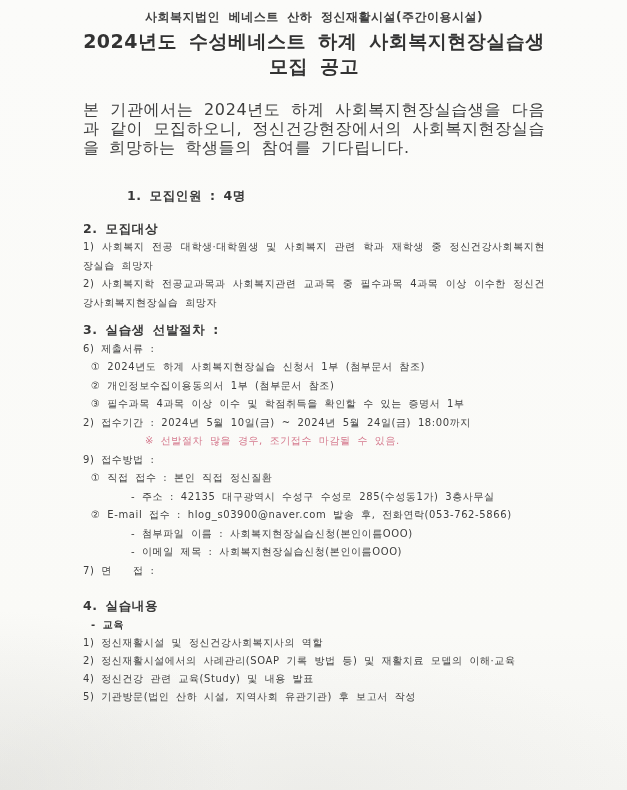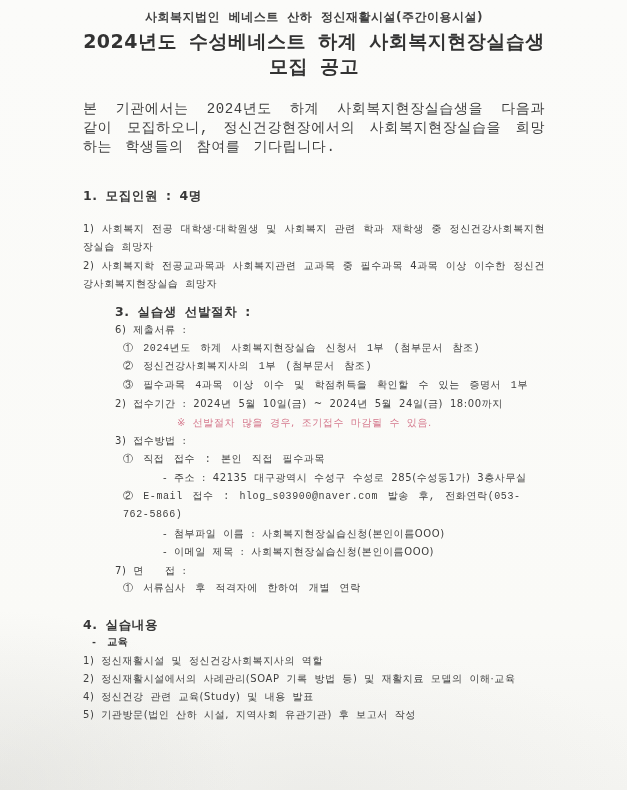--- a/index.html
+++ b/index.html
@@ -38,51 +38,50 @@
     font-size: 19px;
     font-weight: bold;
     letter-spacing: 0.5px;
     word-spacing: 5px;
     color: #333333;
     line-height: 25px;
     margin-top: 2px;
   }
   .intro {
     margin-top: 21px;
-    font-size: 14px;
+    font-size: 16px;
     line-height: 19px;
     text-align: justify;
     letter-spacing: 0.6px;
     word-spacing: 4px;
     color: #3e3e3e;
-    font-family: Liberation Mono, monospace;
   }
   .sec { margin-top: 12px; }
-  .sec-1 { margin-top: 30px; }
+  .sec-1 { margin-top: 30px; margin-left: 44px; }
   .sec-2 { margin-top: 14px; }
-  .sec-3 { margin-top: 9px; margin-left: 32px; }
+  .sec-3 { margin-top: 9px; }
   .sec-4 { margin-top: 17px; }
   .sec-heading {
     font-size: 12.5px;
     font-weight: bold;
     line-height: 18.5px;
     letter-spacing: 0.6px;
     word-spacing: 3px;
     color: #373737;
   }
   .ln {
     font-size: 10px;
     line-height: 18.5px;
     letter-spacing: 0.6px;
     word-spacing: 3px;
     color: #3e3e3e;
     white-space: pre-wrap;
   }
   .ln.just { text-align: justify; }
-  .ln.circled { padding-left: 8px; font-family: Liberation Mono, monospace; }
+  .ln.circled { padding-left: 8px; }
   .ln.dash { padding-left: 48px; }
   .ln.note { padding-left: 62px; font-weight: normal; }
   .ln.bold-label { font-weight: bold; color: #373737; }
   .s4 .ln { line-height: 18px; }
 </style>
 </head>
 <body>
 
 <div class="page">
   <div class="content">
@@ -90,40 +89,40 @@
     <div class="org-line">사회복지법인 베네스트 산하 정신재활시설(주간이용시설)</div>
     <div class="doc-title">2024년도 수성베네스트 하계 사회복지현장실습생 모집 공고</div>
 
     <p class="intro">본 기관에서는 2024년도 하계 사회복지현장실습생을 다음과 같이 모집하오니, 정신건강현장에서의 사회복지현장실습을 희망하는 학생들의 참여를 기다립니다.</p>
 
     <div class="sec sec-1">
       <div class="sec-heading">1. 모집인원 : 4명</div>
     </div>
 
     <div class="sec sec-2">
+      <div class="sec-heading">2. 모집대상</div>
       <div class="ln just">1) 사회복지 전공 대학생·대학원생 및 사회복지 관련 학과 재학생 중 정신건강사회복지현장실습 희망자</div>
       <div class="ln just">2) 사회복지학 전공교과목과 사회복지관련 교과목 중 필수과목 4과목 이상 이수한 정신건강사회복지현장실습 희망자</div>
     </div>
 
     <div class="sec sec-3">
       <div class="sec-heading">3. 실습생 선발절차 :</div>
       <div class="ln">6) 제출서류 :</div>
       <div class="ln circled">① 2024년도 하계 사회복지현장실습 신청서 1부 (첨부문서 참조)</div>
-      <div class="ln circled">② 정신건강사회복지사의 1부 (첨부문서 참조)</div>
+      <div class="ln circled">② 개인정보수집이용동의서 1부 (첨부문서 참조)</div>
       <div class="ln circled">③ 필수과목 4과목 이상 이수 및 학점취득을 확인할 수 있는 증명서 1부</div>
       <div class="ln">2) 접수기간 : 2024년 5월 10일(금) ~ 2024년 5월 24일(금) 18:00까지</div>
       <div class="ln note" style="color: rgb(213, 121, 141);">※ 선발절차 많을 경우, 조기접수 마감될 수 있음.</div>
-      <div class="ln">3) 접수방법 :</div>
-      <div class="ln circled">① 직접 접수 : 본인 직접 필수과목</div>
+      <div class="ln">9) 접수방법 :</div>
+      <div class="ln circled">① 직접 접수 : 본인 직접 정신질환</div>
       <div class="ln dash">- 주소 : 42135 대구광역시 수성구 수성로 285(수성동1가) 3층사무실</div>
       <div class="ln circled">② E-mail 접수 : hlog_s03900@naver.com 발송 후, 전화연락(053-762-5866)</div>
       <div class="ln dash">- 첨부파일 이름 : 사회복지현장실습신청(본인이름OOO)</div>
       <div class="ln dash">- 이메일 제목 : 사회복지현장실습신청(본인이름OOO)</div>
       <div class="ln">7) 면　　접 :</div>
-      <div class="ln circled">① 서류심사 후 적격자에 한하여 개별 연락</div>
     </div>
 
     <div class="sec sec-4 s4">
       <div class="sec-heading">4. 실습내용</div>
       <div class="ln circled bold-label">- 교육</div>
       <div class="ln">1) 정신재활시설 및 정신건강사회복지사의 역할</div>
       <div class="ln just">2) 정신재활시설에서의 사례관리(SOAP 기록 방법 등) 및 재활치료 모델의 이해·교육</div>
       <div class="ln">4) 정신건강 관련 교육(Study) 및 내용 발표</div>
       <div class="ln">5) 기관방문(법인 산하 시설, 지역사회 유관기관) 후 보고서 작성</div>
 

